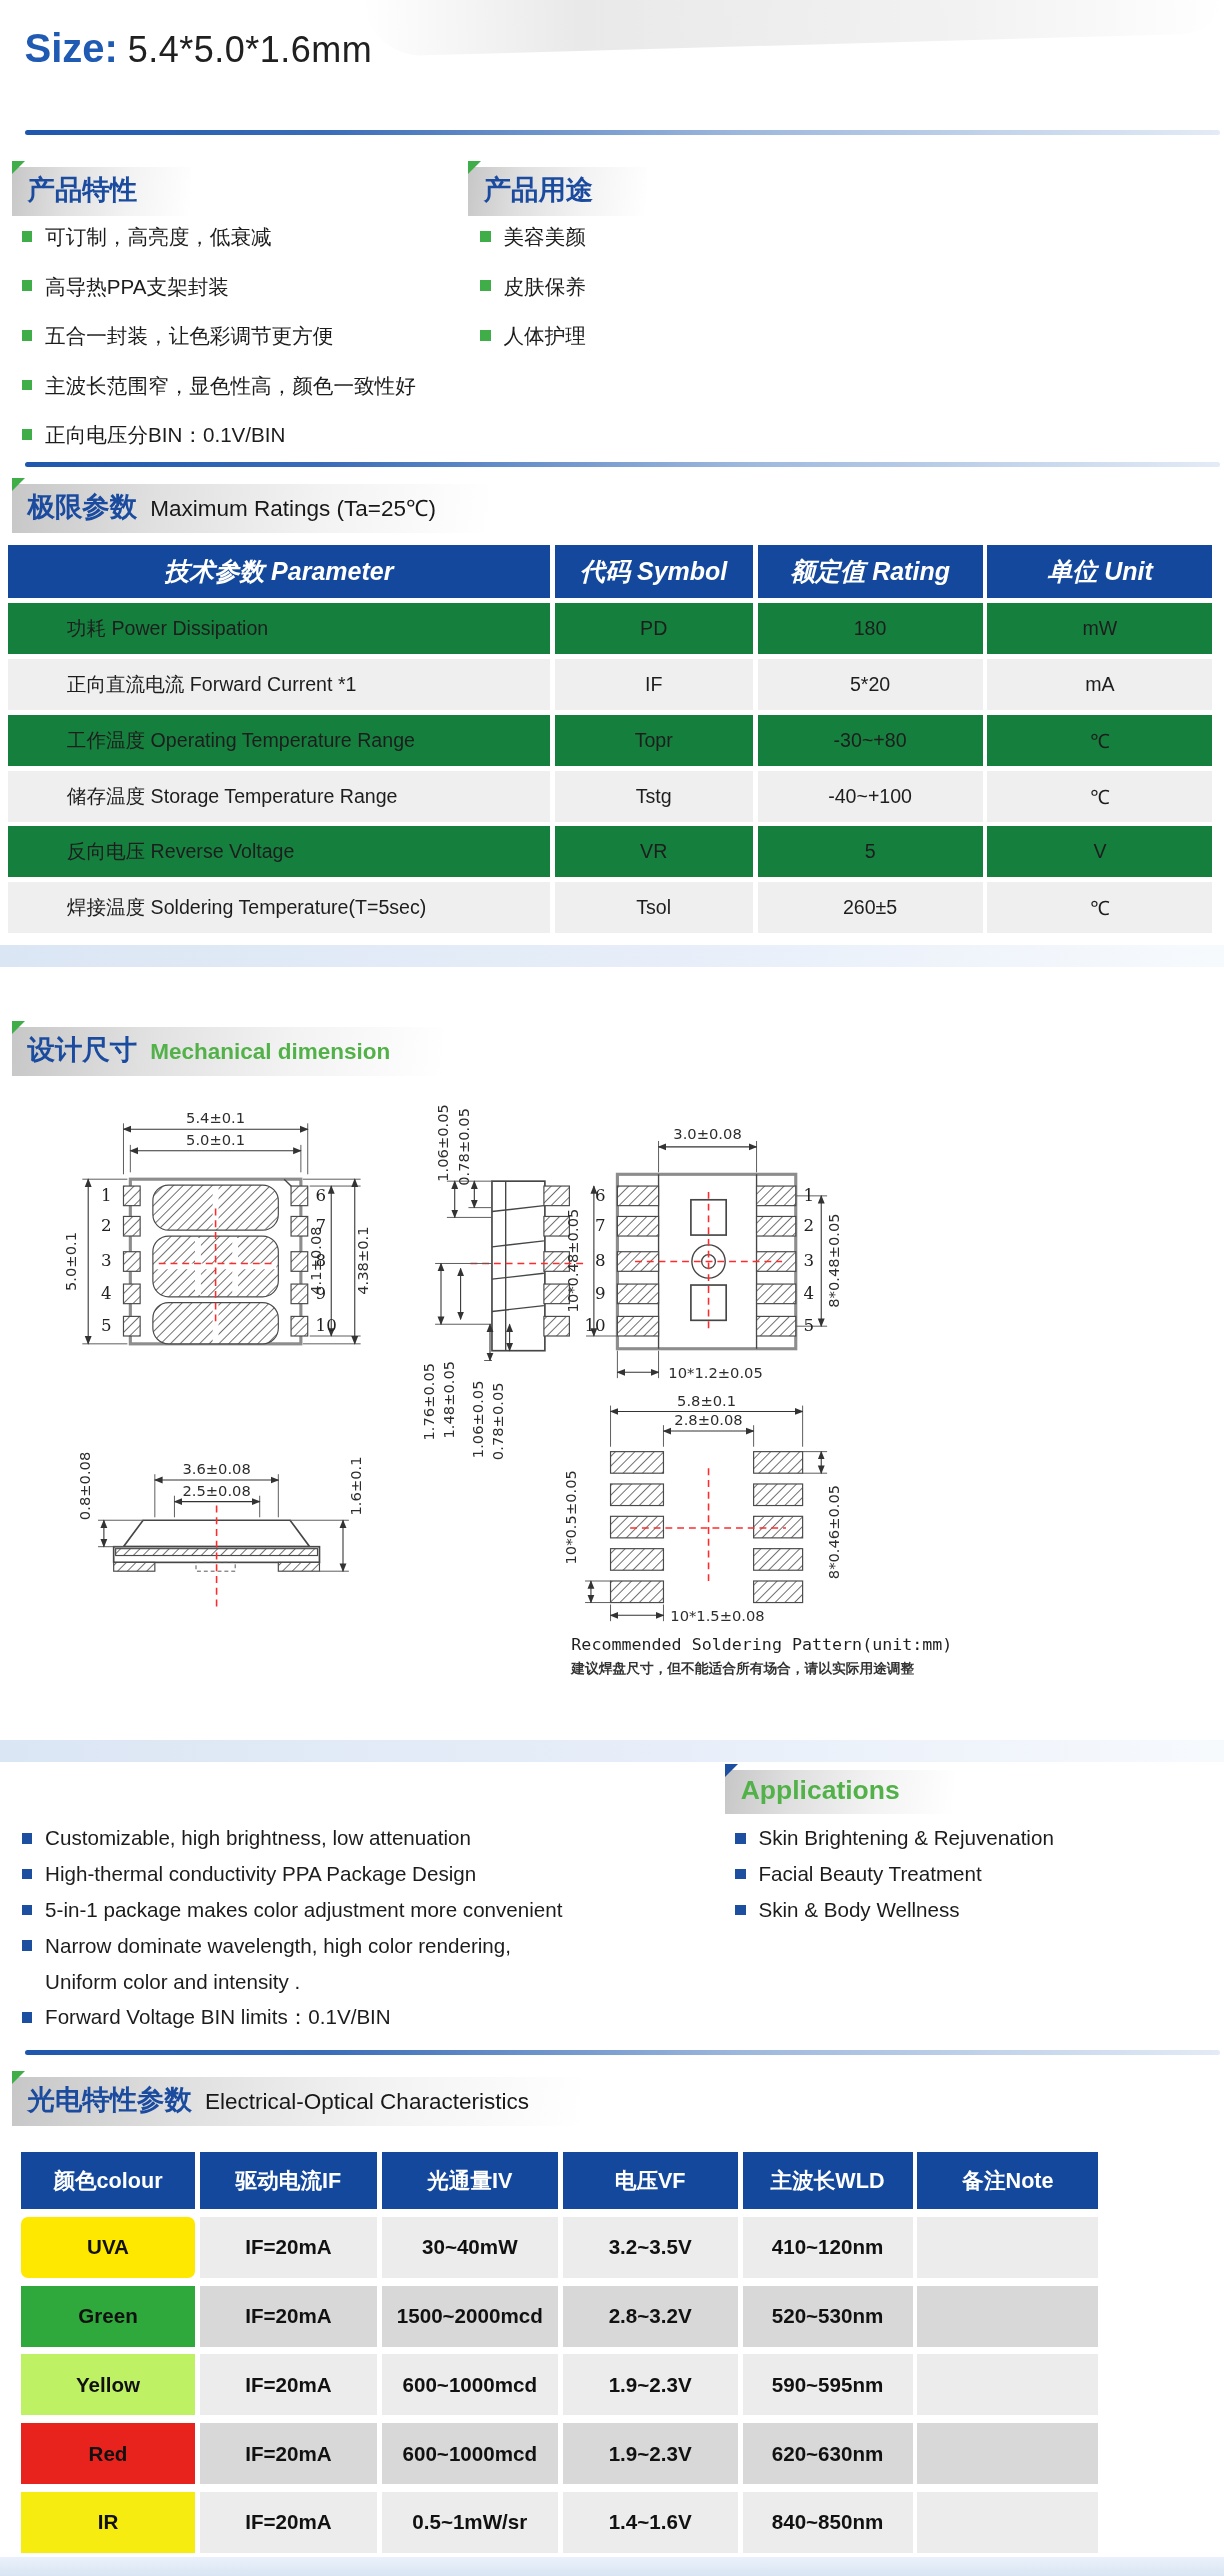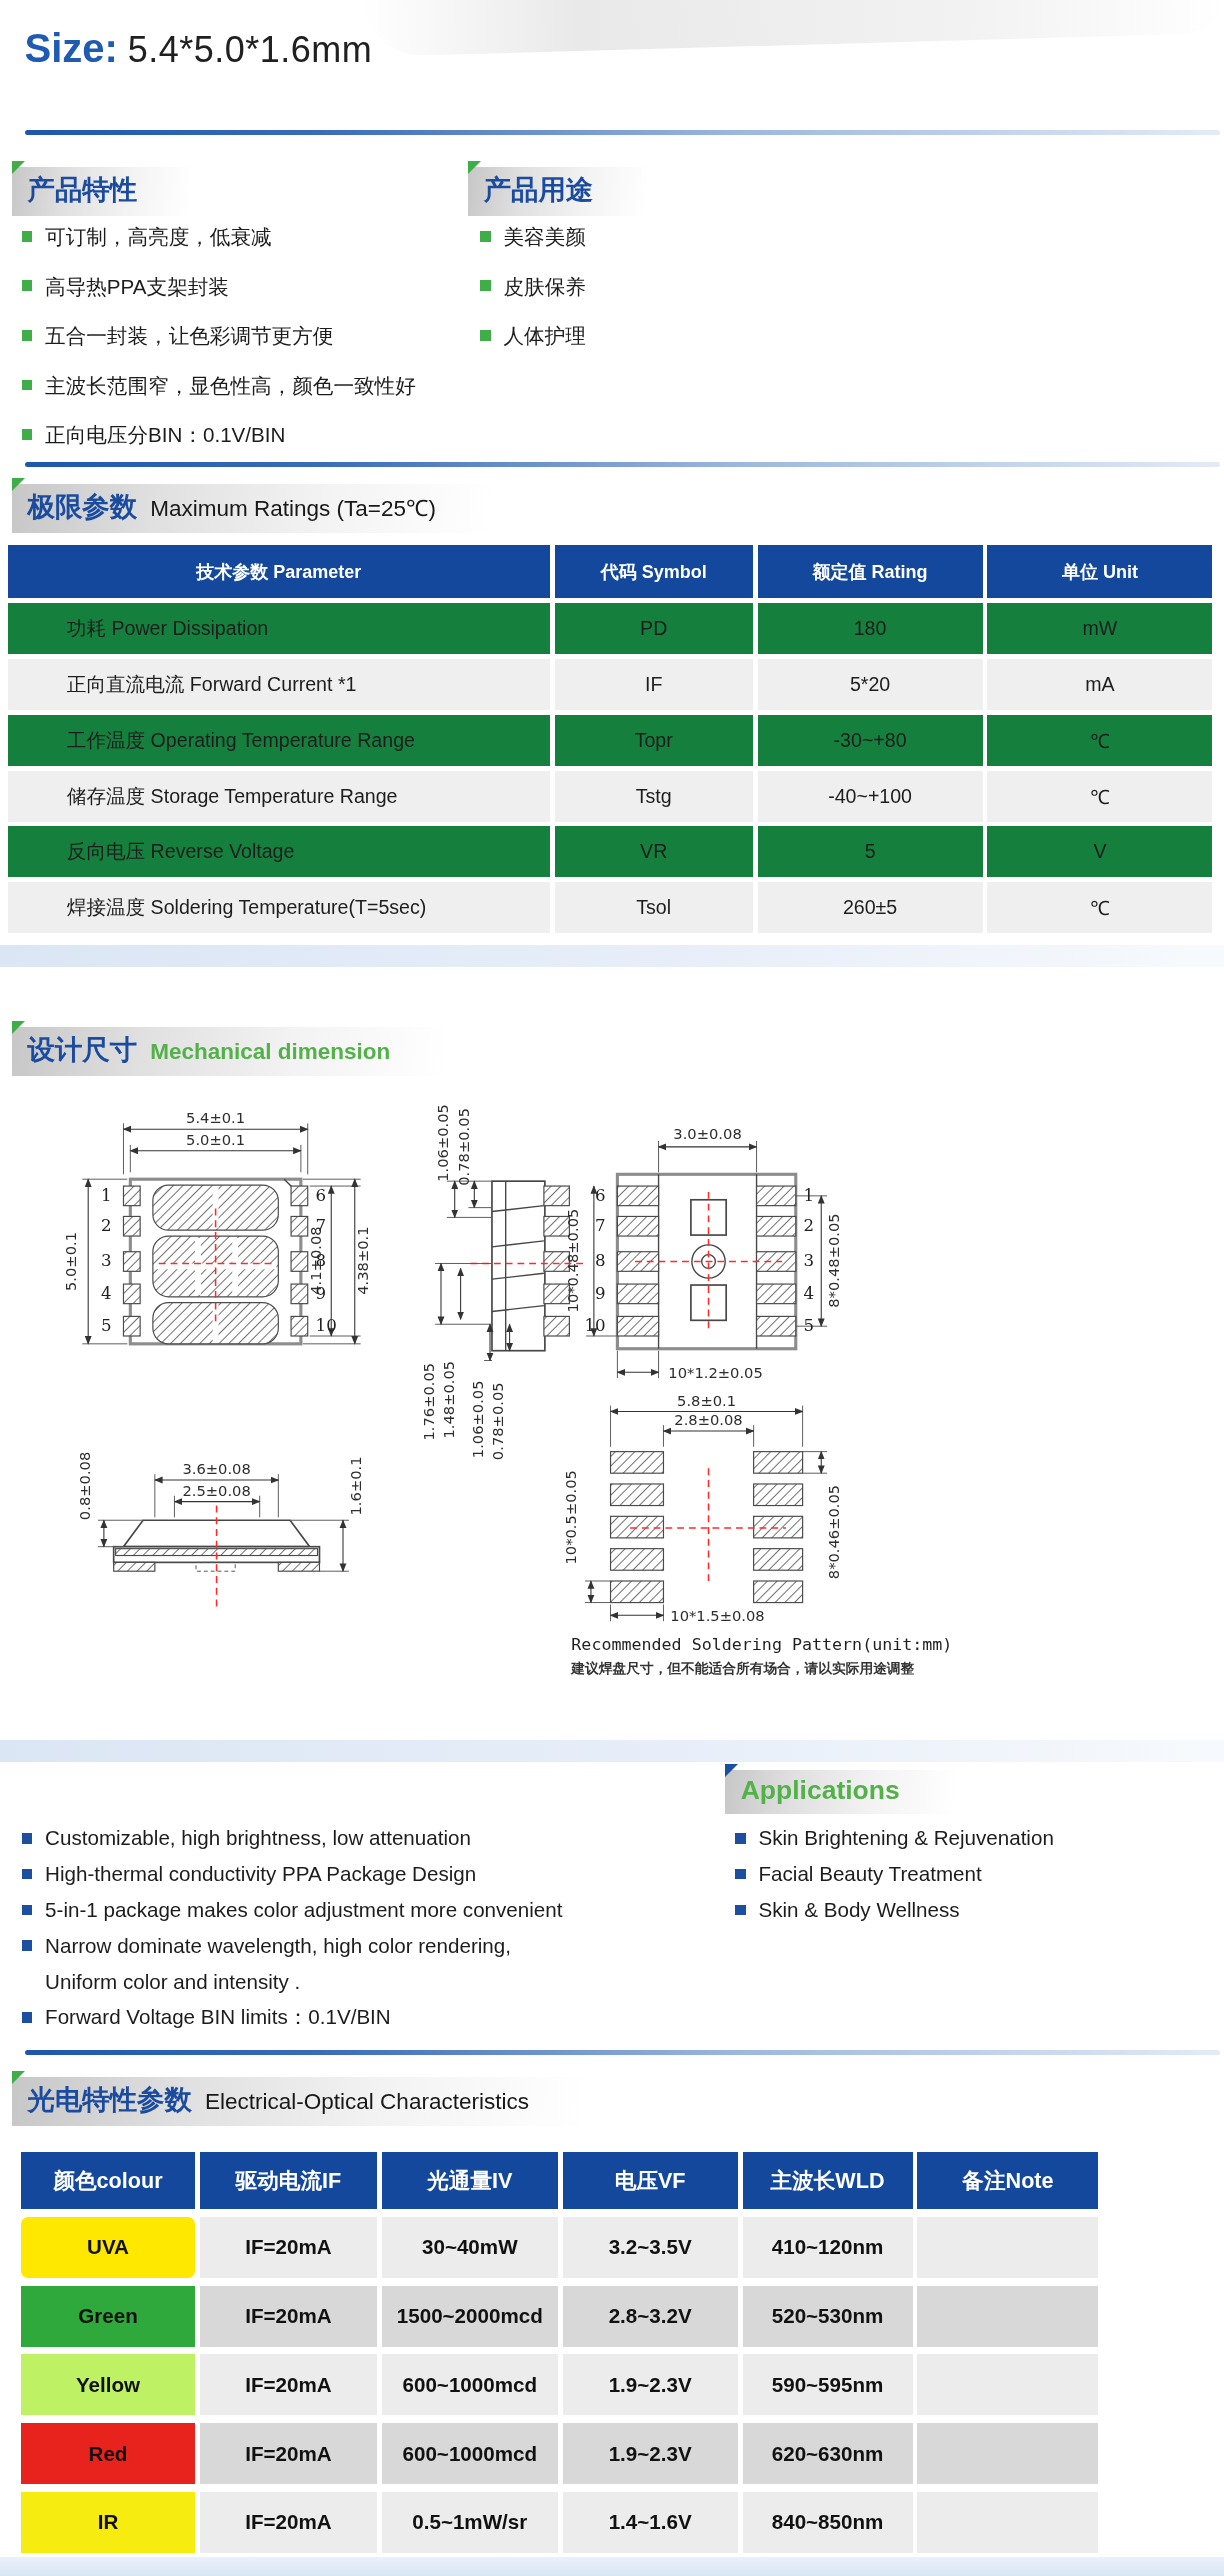--- a/index.html
+++ b/index.html
@@ -29,21 +29,21 @@
   .zh .bitem{line-height:32px;margin-bottom:17.6px;}
   .en .bitem{line-height:29px;margin-bottom:6.9px;}
   .sq{width:10.8px;height:10.8px;flex:none;margin:9.8px 12.7px 0 0;}
   .sq.green{background:#3fae49;}
   .sq.blue{background:#1d4fa1;}
   .cont-line{margin:0 0 6.9px 23.5px;font-size:20.6px;line-height:29px;}
   
   .table1{position:absolute;left:7.8px;top:545px;display:grid;gap:4.9px;
           grid-template-columns:542px 198px 225px 225px;grid-template-rows:53px repeat(6,51px);}
   .t1{display:flex;align-items:center;justify-content:center;font-size:19.6px;color:#1d1d1d;}
-  .t1.hdr{background:#14489c;color:#fff;font-size:18px;font-weight:bold;}
+  .t1.hdr{background:#14489c;color:#fff;font-size:25px;font-weight:bold;font-style:italic;}
   .t1.param{justify-content:flex-start;padding-left:59px;}
   .t1.rA{background:#15803d;}
   .t1.rB{background:#efefef;}
   
   .table2{position:absolute;left:21px;top:2152px;display:grid;gap:7.8px 4.9px;
           grid-template-columns:174px 177px 176px 175px 170px 181px;grid-template-rows:57px repeat(5,61px);}
   .t2{display:flex;align-items:center;justify-content:center;font-size:20.6px;font-weight:bold;color:#111;}
   .t2.hdr{background:#14489c;color:#fff;font-size:21.6px;}
   .t2.rA{background:#ececec;}
   .t2.rB{background:#d8d8d8;}

